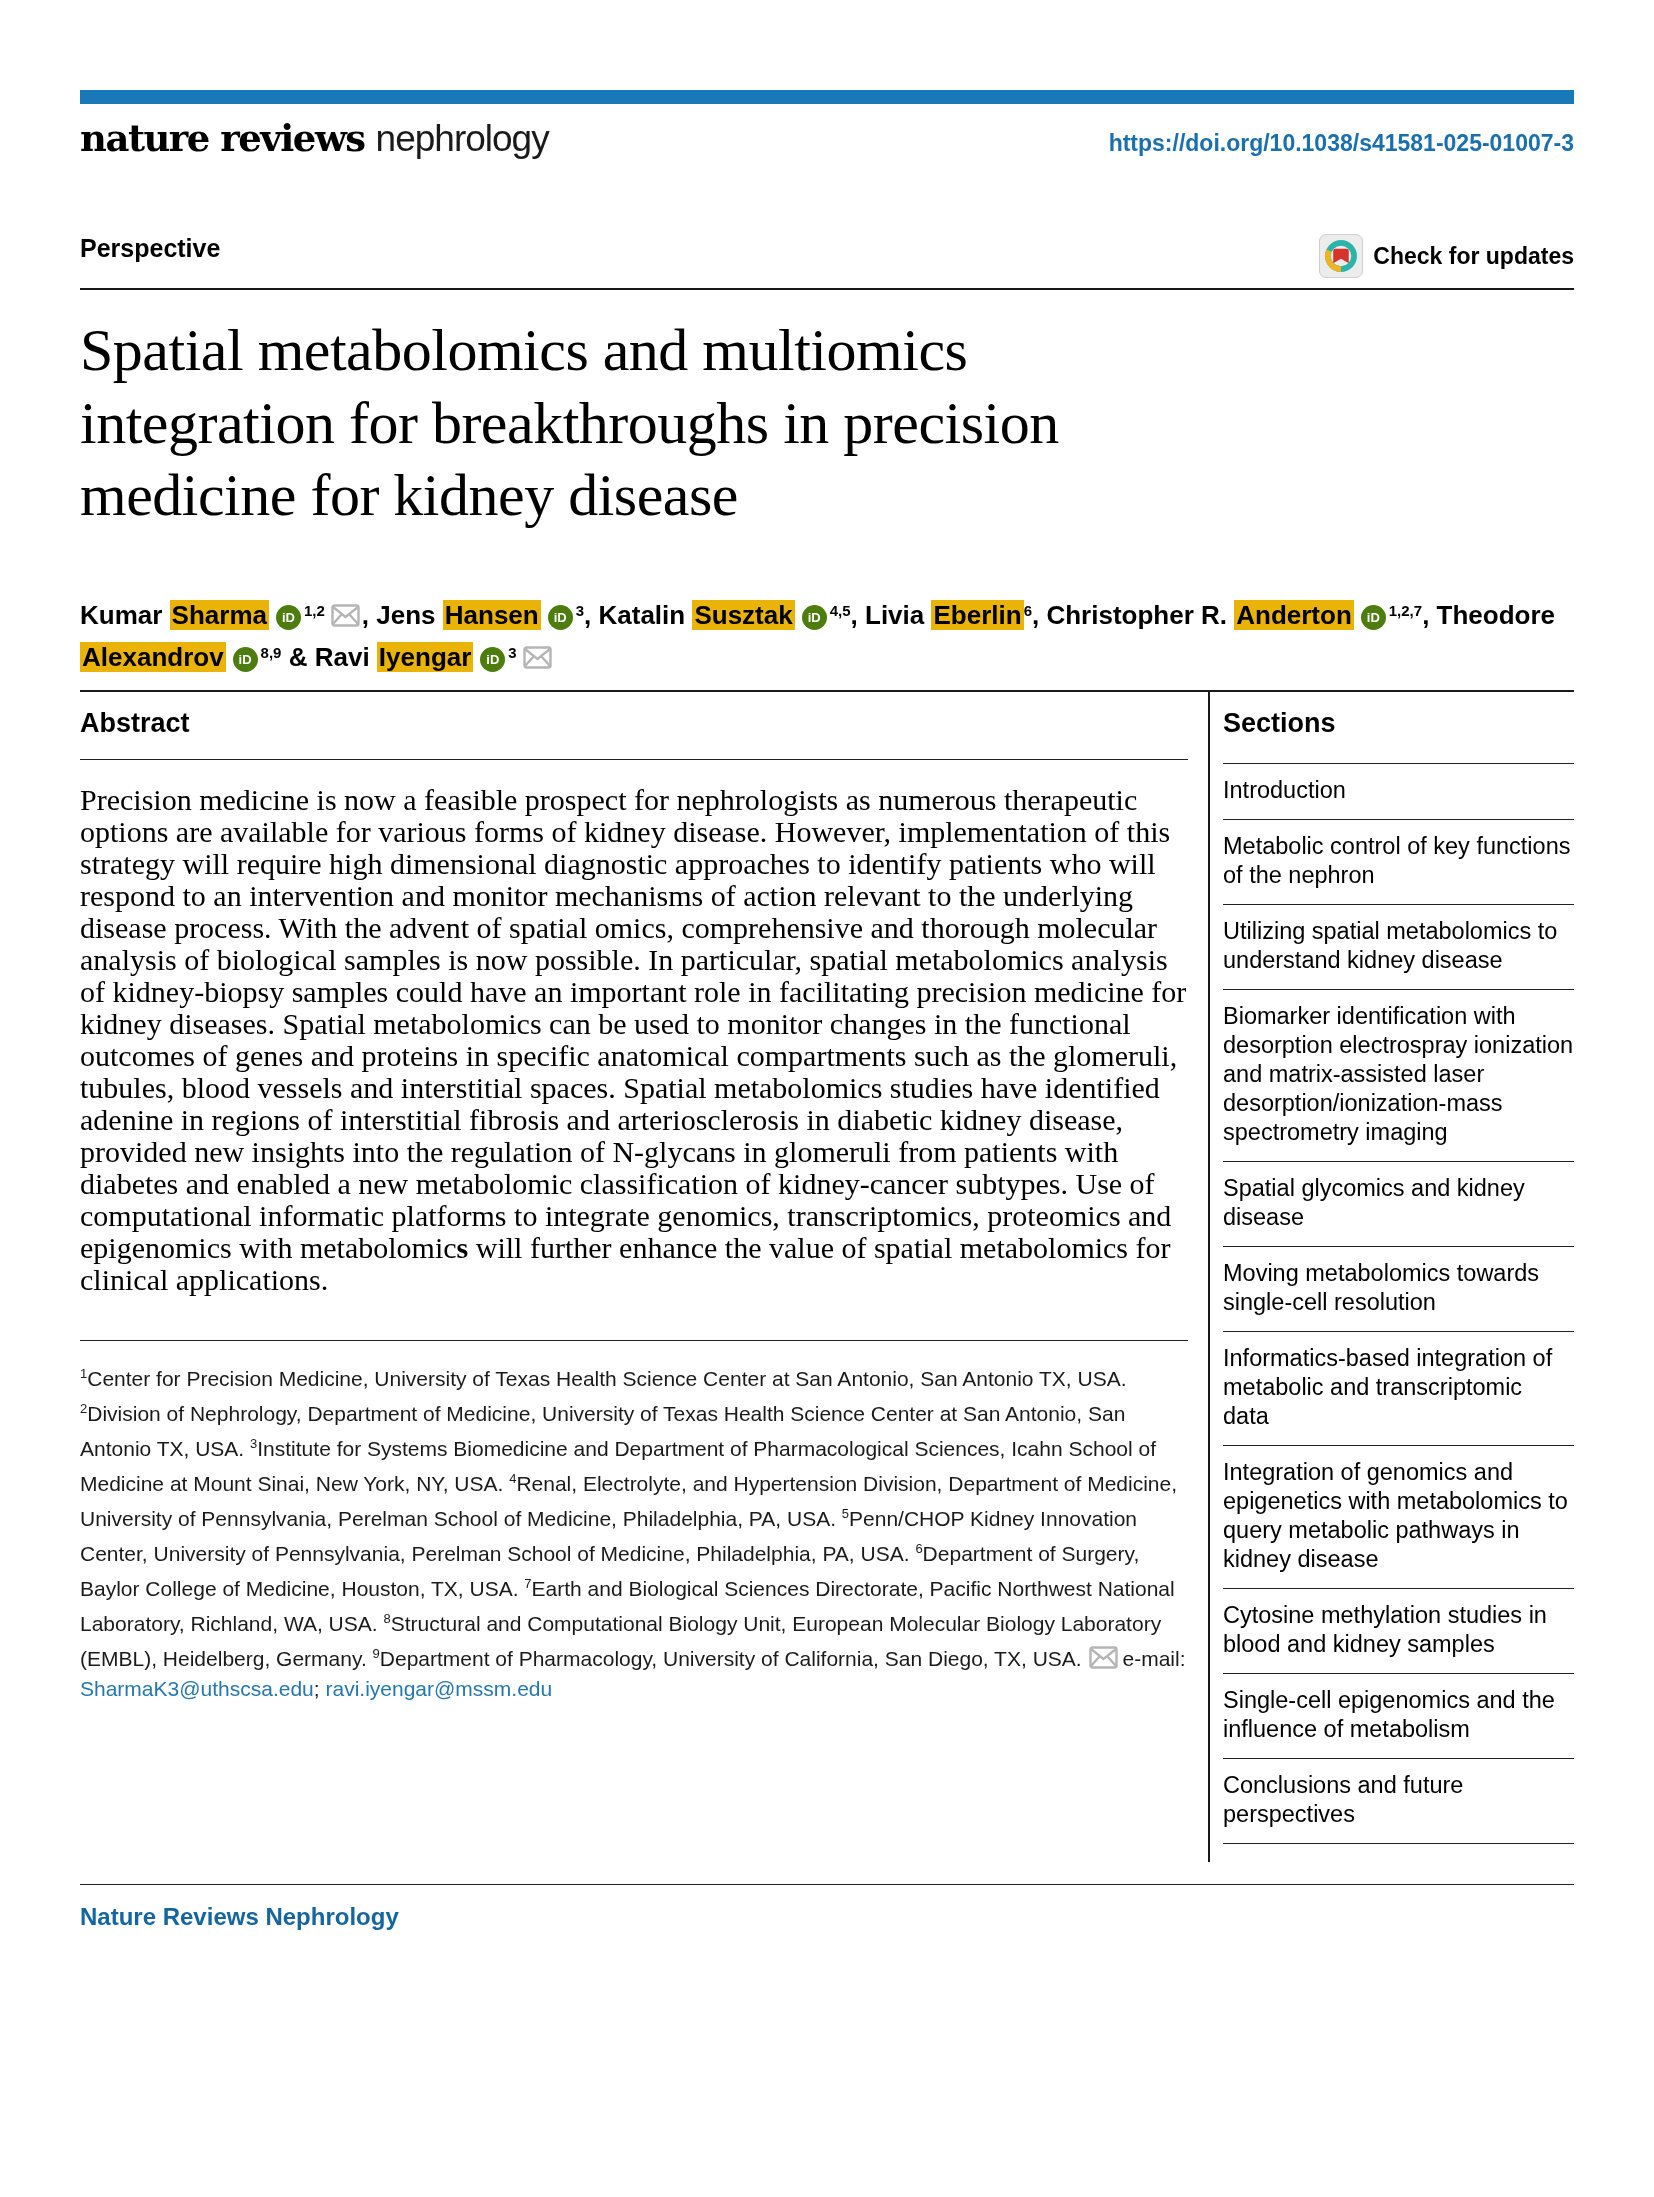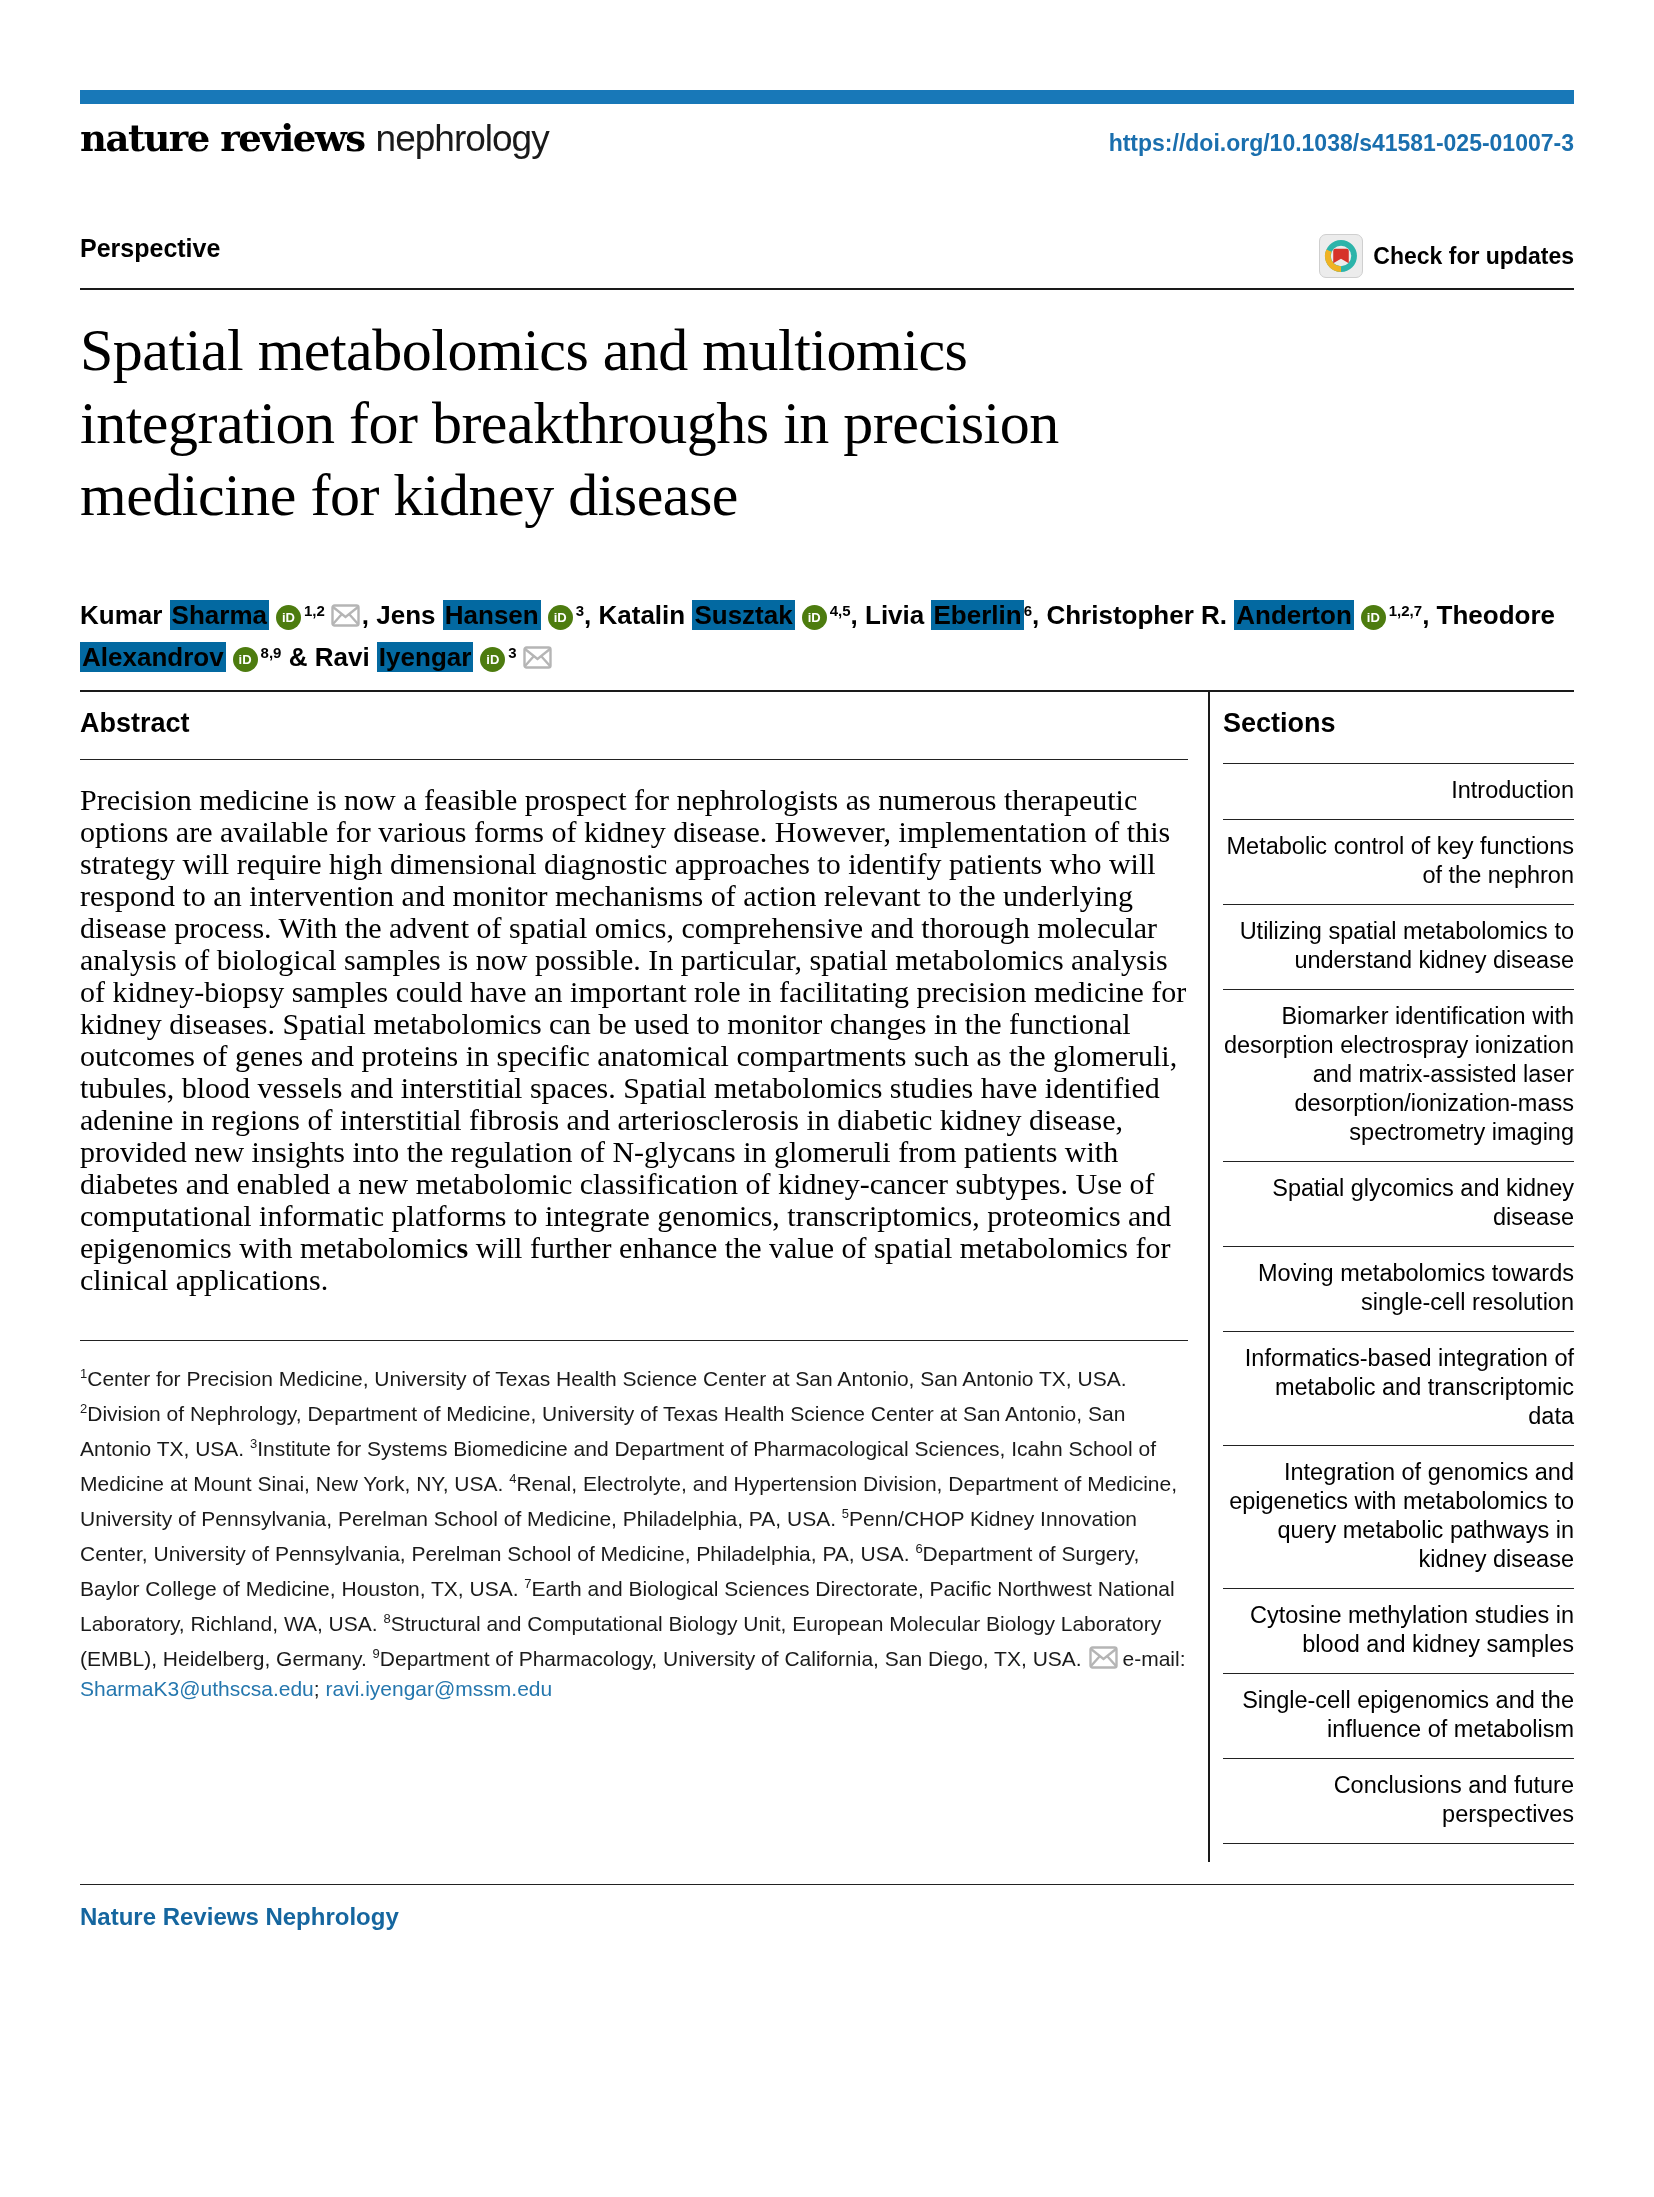--- a/index.html
+++ b/index.html
@@ -33,41 +33,41 @@
     background:#ececec; border:1px solid #cfcfcf;
     display:flex; align-items:center; justify-content:center;
   }
   .rule-strong { border:none; border-top:2px solid #1a1a1a; margin:10px 0 0; }
 
   .title { margin:24px 0 0; font-family:"Liberation Serif", serif; font-weight:400;
            font-size:60px; line-height:1.21; letter-spacing:-0.5px; }
   .title span { display:block; }
 
   .authors { margin-top:62px; font-size:26px; font-weight:700; line-height:1.62; }
-  .hl { background:#0369a1; padding:0 2px; }
+  .hl { background:#eab308; padding:0 2px; }
   .orcid-icon {
     display:inline-flex; align-items:center; justify-content:center;
     width:25px; height:25px; border-radius:50%; background:#4d7c0f; color:#fff;
     font-size:13px; font-weight:700; margin:0 3px 0 7px; transform:translateY(-2px);
   }
   .sup-a { font-size:15px; position:relative; top:-0.55em; letter-spacing:0; }
   .env-icon { vertical-align:-3px; margin:0 2px 0 6px; }
 
   .rule-authors { border:none; border-top:2px solid #1a1a1a; margin:12px 0 0; }
 
   .columns { display:flex; }
   .col-left { width:1128px; padding-right:20px; }
   .col-right { flex:1; border-left:2px solid #1a1a1a; padding-left:13px; align-self:flex-start; padding-bottom:18px; }
 
   .col-head { font-size:27px; font-weight:700; margin:16px 0 0; }
   .abstract-rule { border:none; border-top:1.5px solid #222; margin:20px 0 0; }
   .abstract-text { font-family:"Liberation Serif", serif; font-size:30px; line-height:32px; margin:24px 0 0; }
   .bold-s { font-weight:700; }
 
-  .sections-list { list-style:none; margin:24px 0 0; padding:0; border-bottom:1.5px solid #222;text-align:right; }
+  .sections-list { list-style:none; margin:24px 0 0; padding:0; border-bottom:1.5px solid #222; }
   .sections-list li { border-top:1.5px solid #222; padding:12px 0 14px; font-size:23.5px; line-height:29px; cursor:pointer; }
 
   .affil-rule { border:none; border-top:1.5px solid #222; margin:44px 0 0; max-width:1110px; }
   .affils { margin:18px 0 0; font-size:21px; line-height:30px; color:#1a1a1a; max-width:1112px; font-weight:400; }
   .affils sup { font-size:13px; }
   .affils a { color:#2577ae; text-decoration:none; }
   .affils .env-icon { margin:0 4px 0 2px; }
 
   .footer-rule { border:none; border-top:1.5px solid #222; margin:22px 0 0; }
   .footer { margin-top:18px; font-size:24px; font-weight:700; color:#15669f; }

